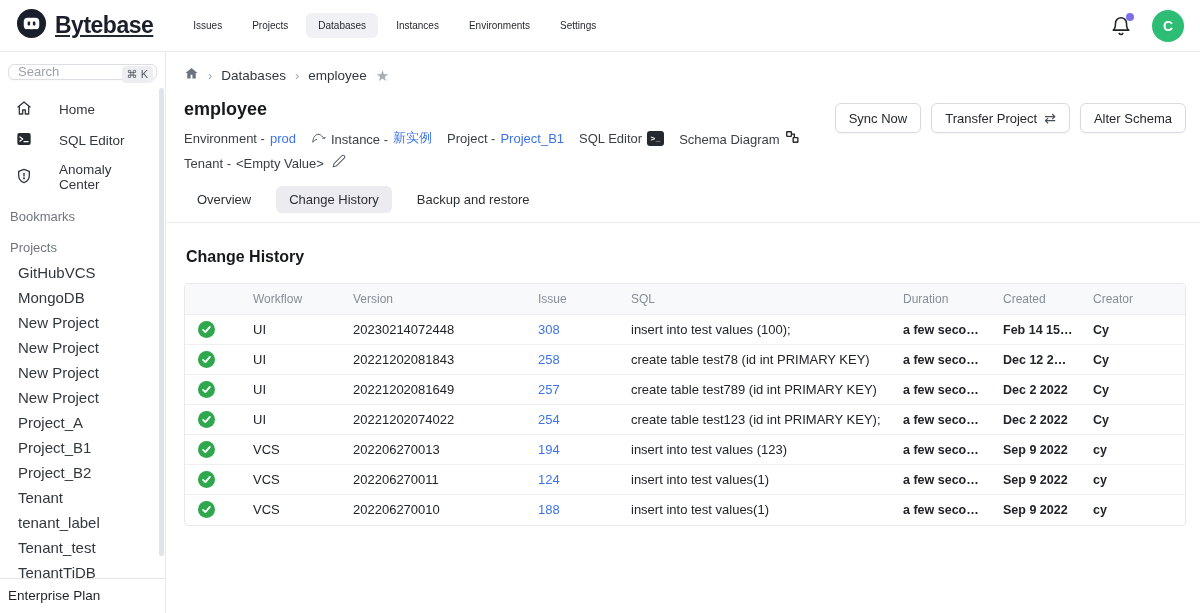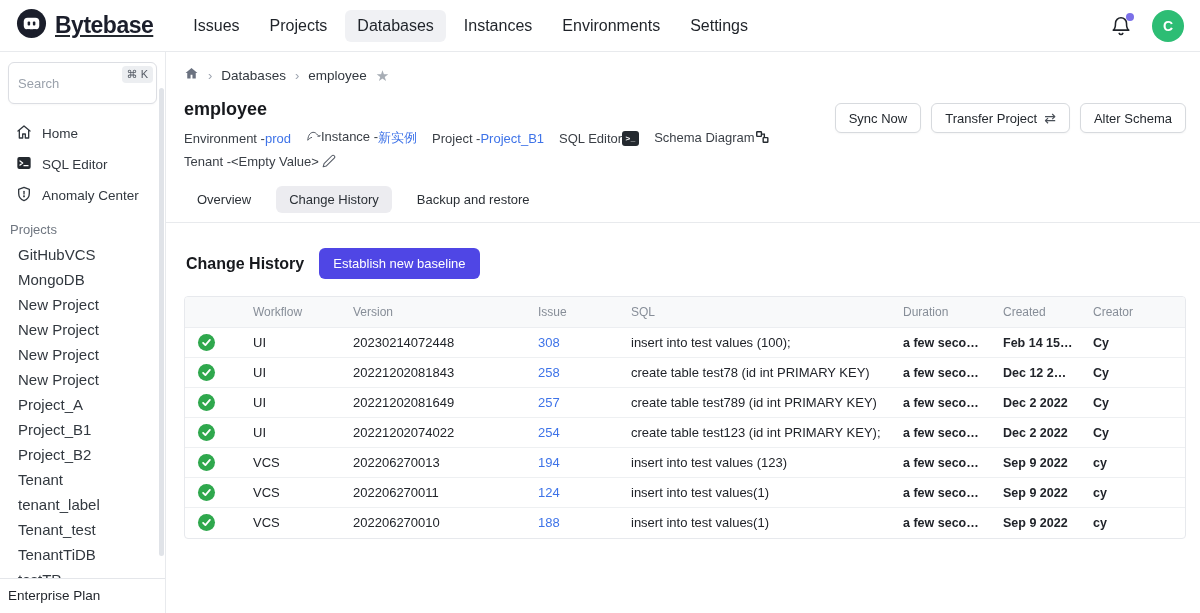--- a/index.html
+++ b/index.html
@@ -5,62 +5,62 @@
   * { box-sizing: border-box; margin: 0; padding: 0; }
   html,body { width:1200px; height:613px; overflow:hidden; background:#fff;
     font-family:"Liberation Sans", sans-serif; color:#24292f; }
 
   
   .topbar { height:52px; display:flex; align-items:center; padding:0 16px;
     border-bottom:1px solid #e8eaed; background:#fff; }
   .brand { display:flex; align-items:center; gap:8px;text-decoration:underline; }
   .brand-name { font-size:23px; font-weight:800; color:#1b1e2b; letter-spacing:-0.5px; }
   .topnav { display:flex; align-items:center; gap:6px; margin-left:28px; }
-  .topnav-item { padding:7px 12px; border-radius:6px; font-size:16px; color:#1f2329; cursor:pointer; }
+  .topnav-item { padding:7px 12px; border-radius:6px; font-size:10px; color:#1f2329; cursor:pointer; }
   .topnav-item.active { background:#f0f1f4; }
   .topbar-right { margin-left:auto; display:flex; align-items:center; gap:20px; }
   .bell-wrap { position:relative; width:22px; height:22px; }
   .bell-dot { position:absolute; top:-2px; right:-2px; width:8px; height:8px; border-radius:50%; }
   .avatar { width:32px; height:32px; border-radius:50%; color:#fff; font-size:14px; font-weight:700;
     display:flex; align-items:center; justify-content:center; }
 
   
   .body { display:flex; height:561px; }
   .sidebar { width:166px; border-right:1px solid #e8eaed; position:relative; padding-top:10px; flex-shrink:0; }
   .main { flex:1; padding:14px 14px 0 18px; position:relative; overflow:hidden; }
 
   
   .search-wrap { margin:0 8px; position:relative; }
-  .search-input { width:100%; height:42px; border:1px solid #dcdee3; border-radius:6px;
+  .search-input { width:100%; height:16px; border:1px solid #dcdee3; border-radius:6px;
     padding:0 38px 0 9px; font-size:13px; color:#24292f; outline:none;
     box-shadow:0 1px 2px rgba(0,0,0,.03); font-family:"Liberation Sans", sans-serif;}
   .search-input::placeholder { color:#9aa1ab; }
   .kbd { position:absolute; right:4px; top:4px; background:#eceef1; border-radius:4px;
     padding:2px 5px; font-size:11px; color:#545a64; line-height:1.2; }
   .side-nav { margin-top:14px; }
-  .side-nav-item { display:flex; align-items:center; gap:10px; padding:6px 16px;
+  .side-nav-item { display:flex; align-items:center; gap:27px; padding:6px 16px;
     font-size:13.5px; color:#32383f; cursor:pointer; }
   .side-nav-item svg { flex-shrink:0; }
   .side-section-title { padding:7px 10px 5px; font-size:13px; color:#6f7680; margin-top:4px; }
   .side-project-item { padding:4px 6px 4px 18px; font-size:15px; color:#32383f; cursor:pointer; }
   .side-footer { position:absolute; bottom:0; left:0; right:0; border-top:1px solid #e4e6ea;
     padding:9px 8px 10px; font-size:13.5px; color:#1f2329; background:#fff; }
   .side-scroll-thumb { position:absolute; right:1px; top:36px; width:5px; height:468px;
     background:#e0e3e8; border-radius:3px; }
 
   
   .breadcrumb { display:flex; align-items:center; gap:9px; font-size:13.5px; color:#32383f; }
   .crumb-sep { color:#9ca3af; font-size:13px; }
   .crumb-star { color:#a7adb5; font-size:15px; line-height:1; cursor:pointer; }
   .page-header { display:flex; align-items:flex-start; margin-top:15px; }
   .page-header-left { flex:1; min-width:0; }
   .page-title { font-size:18px; font-weight:700; color:#17191d; }
   .meta-line { display:flex; align-items:center; gap:15px; font-size:13px; color:#3a3f46; margin-top:9px; flex-wrap:nowrap; }
   .meta-line.second { margin-top:7px; }
-  .meta-item { display:flex; align-items:flex-start; white-space:nowrap; }
+  .meta-item { display:flex; align-items:flex-end; gap:5px; white-space:nowrap; }
   .link { text-decoration:none; cursor:pointer; }
   .term-chip { display:inline-flex; align-items:center; justify-content:center; width:17px; height:15px;
     background:#24292f; border-radius:3px; color:#fff; font-size:8px; font-weight:700; letter-spacing:0.5px; }
   .actions { display:flex; gap:10px; margin-top:4px; }
   .btn { height:30px; padding:0 13px; border:1px solid #d7dade; border-radius:6px; background:#fff;
     font-size:13px; color:#24292f; display:inline-flex; align-items:center; gap:7px; cursor:pointer;
     box-shadow:0 1px 2px rgba(0,0,0,.04); font-family:"Liberation Sans", sans-serif; }
   .transfer-glyph { font-size:14px; color:#4b5159; }
 
   
@@ -153,20 +153,21 @@
         <div class="side-nav-item">
           <span><svg width="16" height="16" viewBox="0 0 24 24" fill="none" stroke="#32383f" stroke-width="2" stroke-linecap="round" stroke-linejoin="round">
               <path d="M12 2 4 5v6c0 5 3.4 9.4 8 11 4.6-1.6 8-6 8-11V5z"></path>
               <path d="M12 8v4"></path>
               <circle cx="12" cy="15.5" r="0.6" fill="#32383f"></circle>
             </svg></span>
           <span>Anomaly Center</span>
         </div>
       </div>
     <div id="side-sections">
+        <div class="side-section-title">Bookmarks</div>
         <div class="side-section-title">Projects</div>
         <div class="side-project-item">GitHubVCS</div>
         <div class="side-project-item">MongoDB</div>
         <div class="side-project-item">New Project</div>
         <div class="side-project-item">New Project</div>
         <div class="side-project-item">New Project</div>
         <div class="side-project-item">New Project</div>
         <div class="side-project-item">Project_A</div>
         <div class="side-project-item">Project_B1</div>
         <div class="side-project-item">Project_B2</div>
@@ -264,21 +265,20 @@
 
     <div class="tabs" id="tabs">
         <div class="tab">Overview</div>
         <div class="tab active">Change History</div>
         <div class="tab">Backup and restore</div>
       </div>
     <hr class="tabs-divider">
 
     <div class="section-head">
       <h2 class="section-title">Change History</h2>
-      <button class="btn-primary" style="background: rgb(79, 70, 229);">Establish new baseline</button>
     </div>
 
     <div class="table-wrap">
       <table>
         <colgroup>
           <col style="width:52px">
             <col style="width:100px">
             <col style="width:185px">
             <col style="width:93px">
           <col style="width:272px">

